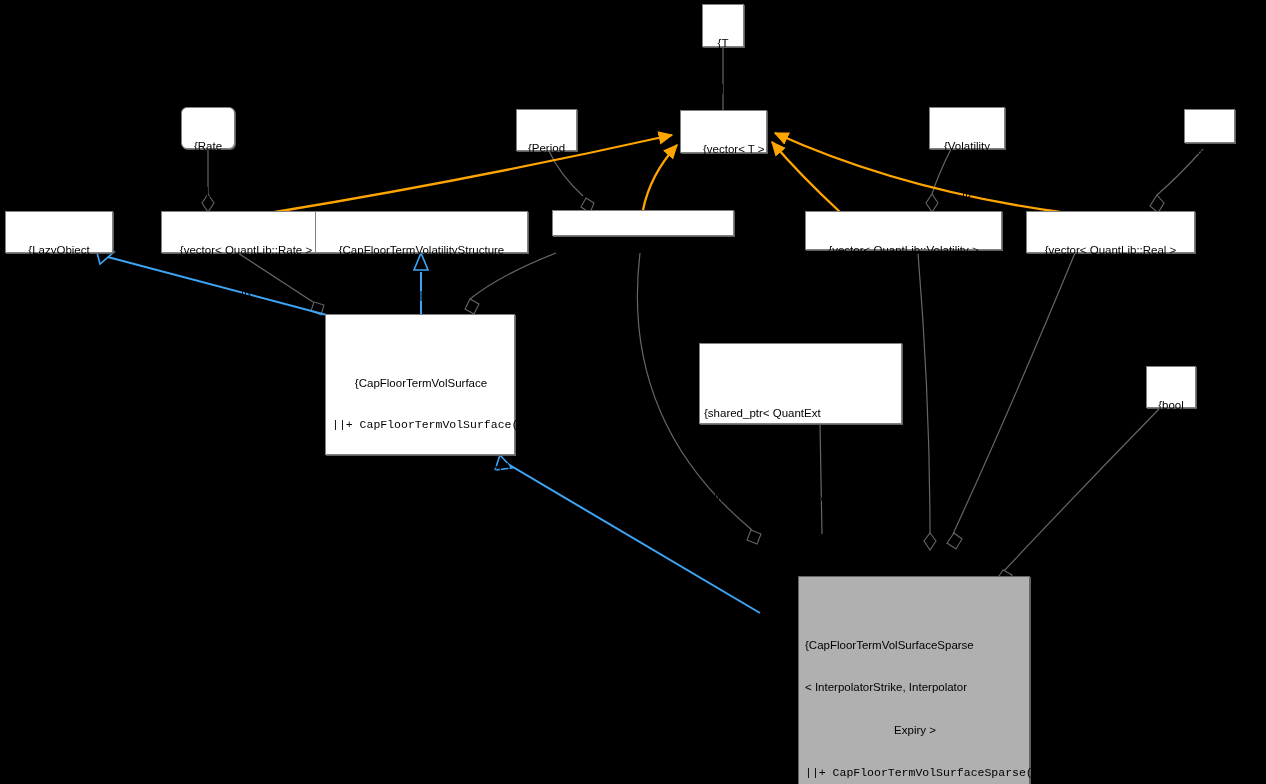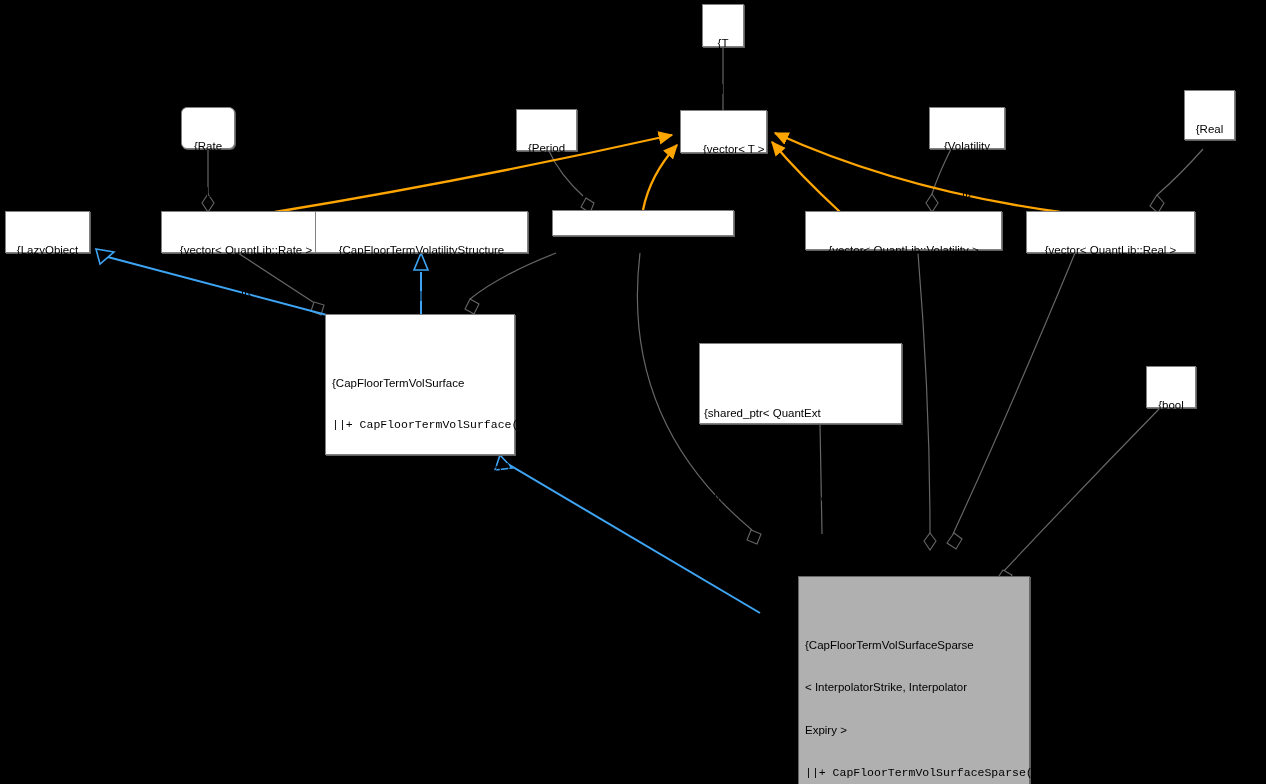--- a/index.html
+++ b/index.html
@@ -41,20 +41,21 @@
   }
   .node .nbody {
     display: block;
     padding: 3px 4px 2px 4px;
   }
   .node.members .nbody {
     text-align: left;
   }
   .node.members .ntitle {
     display: block;
+    text-align: center;
     white-space: pre;
   }
   .node.members .nmember {
     display: block;
     text-align: left;
     white-space: pre;
     font-family: Liberation Mono, monospace;
   }
   .node.members .nclose {
     display: block;
@@ -153,26 +154,26 @@
   <div class="node simple" style="left:516px; top:109px; width:61px; height:42px;">
     <span class="nbody">{Period</span>
     <span class="nbody" style="padding-top:0">||}</span>
   </div>
 
   <div class="node simple" style="left:929px; top:107px; width:76px; height:42px;">
     <span class="nbody">{Volatility</span>
     <span class="nbody" style="padding-top:0">||}</span>
   </div>
 
-  <div class="node simple" style="left:1184px; top:90px; width:51px; height:50px;">
+  <div class="node simple" style="left:1184px; top:109px; width:51px; height:34px;">
     <span class="nbody">{Real</span>
     <span class="nbody" style="padding-top:0">||}</span>
   </div>
 
-  <div class="node simple" style="left:5px; top:211px; width:85px; height:42px;">
+  <div class="node simple" style="left:5px; top:211px; width:108px; height:42px;">
     <span class="nbody">{LazyObject</span>
     <span class="nbody" style="padding-top:0">||}</span>
   </div>
 
   <div class="node simple" style="left:122px; top:211px; width:170px; height:42px;margin-left:39px;">
     <span class="nbody">{vector&lt; QuantLib::Rate &gt;</span>
     <span class="nbody" style="padding-top:0">||}</span>
   </div>
 
   <div class="node simple" style="left:315px; top:211px; width:213px; height:42px;">

